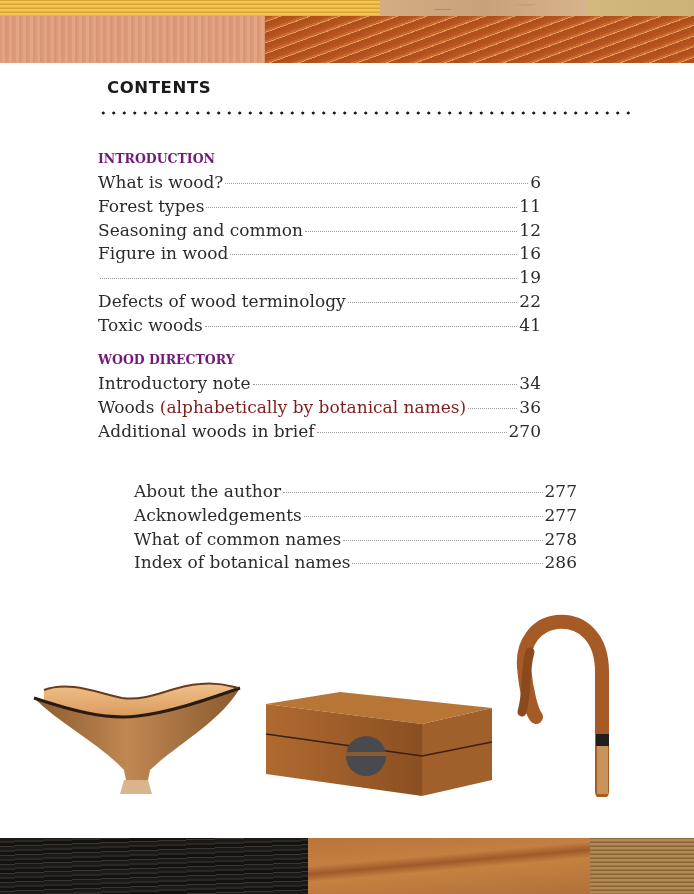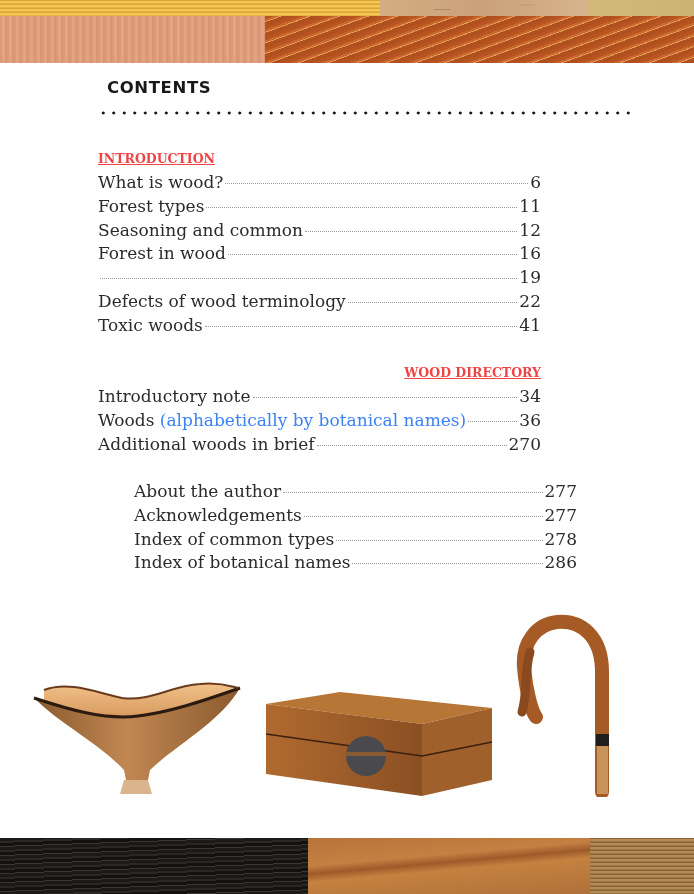--- a/index.html
+++ b/index.html
@@ -18,29 +18,29 @@
   .grain-ebony { background: repeating-linear-gradient(178deg, #1c1a17 0 3px, #2a2724 3px 5px, #141210 5px 8px, #3a3632 8px 9px); }
   .grain-walnut { background: linear-gradient(175deg, #b8743a 0%, #c47f42 35%, #9e5a2a 45%, #c4813f 55%, #b0703a 100%); }
   .grain-oak { background: repeating-linear-gradient(0deg, #9b7444 0 1px, #b48a54 1px 3px, #8a6438 3px 4px); }
 
   #contents-title { position:absolute; left:107px; top:78px; font-family:"DejaVu Sans", sans-serif; font-weight:bold; font-size:16.5px; letter-spacing:0.6px; color:#1a1a1a; margin:0; }
   #dot-rule { position:absolute; left:98px; top:111px; width:533px; height:4px;
     background-image: radial-gradient(circle, #1a1a1a 1.4px, transparent 1.7px);
     background-size:10.5px 4px; background-repeat:repeat-x; }
 
   .toc { position:absolute; left:98px; width:443px; }
-  .section-head { font-family:"DejaVu Serif", serif; font-weight:bold; font-size:12.5px; color:#ef4444; height:24px; line-height:24px;text-decoration:underline; }
+  .section-head { font-family:"DejaVu Serif", serif; font-weight:bold; font-size:12.5px; color:#701a75; height:24px; line-height:24px; }
   .entry { display:flex; align-items:baseline; height:23.8px; line-height:23.8px; font-size:17px; color:#2b2b2b; }
   .entry .label { white-space:nowrap; }
-  .entry .label .light { color:#3b82f6; font-weight:normal; }
+  .entry .label .light { color:#7f1d1d; font-weight:normal; }
   .entry .leader { flex:1; border-bottom:1px dotted #9a9a9a; margin:0 2px; transform:translateY(-4px); }
   .entry .page { white-space:nowrap; }
 
   #toc-intro { top:147px; }
-  #toc-directory { top:361px;text-align:right; }
+  #toc-directory { top:348px; }
   #toc-back { top:480px;margin-left:36px; }
 
   .photo { position:absolute; }
 </style>
 </head>
 <body>
 
 <div class="band" id="top-upper">
   <div class="seg grain-yellow" style="left:0;width:380px;"></div>
   <div class="seg grain-burl" style="left:380px;width:208px;"></div>
@@ -65,21 +65,21 @@
       <span class="label">Forest types</span>
       <span class="leader"></span>
       <span class="page">11</span>
     </div>
   <div class="entry">
       <span class="label">Seasoning and common</span>
       <span class="leader"></span>
       <span class="page">12</span>
     </div>
   <div class="entry">
-      <span class="label">Forest in wood</span>
+      <span class="label">Figure in wood</span>
       <span class="leader"></span>
       <span class="page">16</span>
     </div>
   <div class="entry">
       <span class="leader"></span>
       <span class="page">19</span>
     </div>
   <div class="entry">
       <span class="label">Defects of wood terminology</span>
       <span class="leader"></span>
@@ -116,21 +116,21 @@
       <span class="label">About the author</span>
       <span class="leader"></span>
       <span class="page">277</span>
     </div>
   <div class="entry">
       <span class="label">Acknowledgements</span>
       <span class="leader"></span>
       <span class="page">277</span>
     </div>
   <div class="entry">
-      <span class="label">Index of common types</span>
+      <span class="label">What of common names</span>
       <span class="leader"></span>
       <span class="page">278</span>
     </div>
   <div class="entry">
       <span class="label">Index of botanical names</span>
       <span class="leader"></span>
       <span class="page">286</span>
     </div>
 </div>
 

